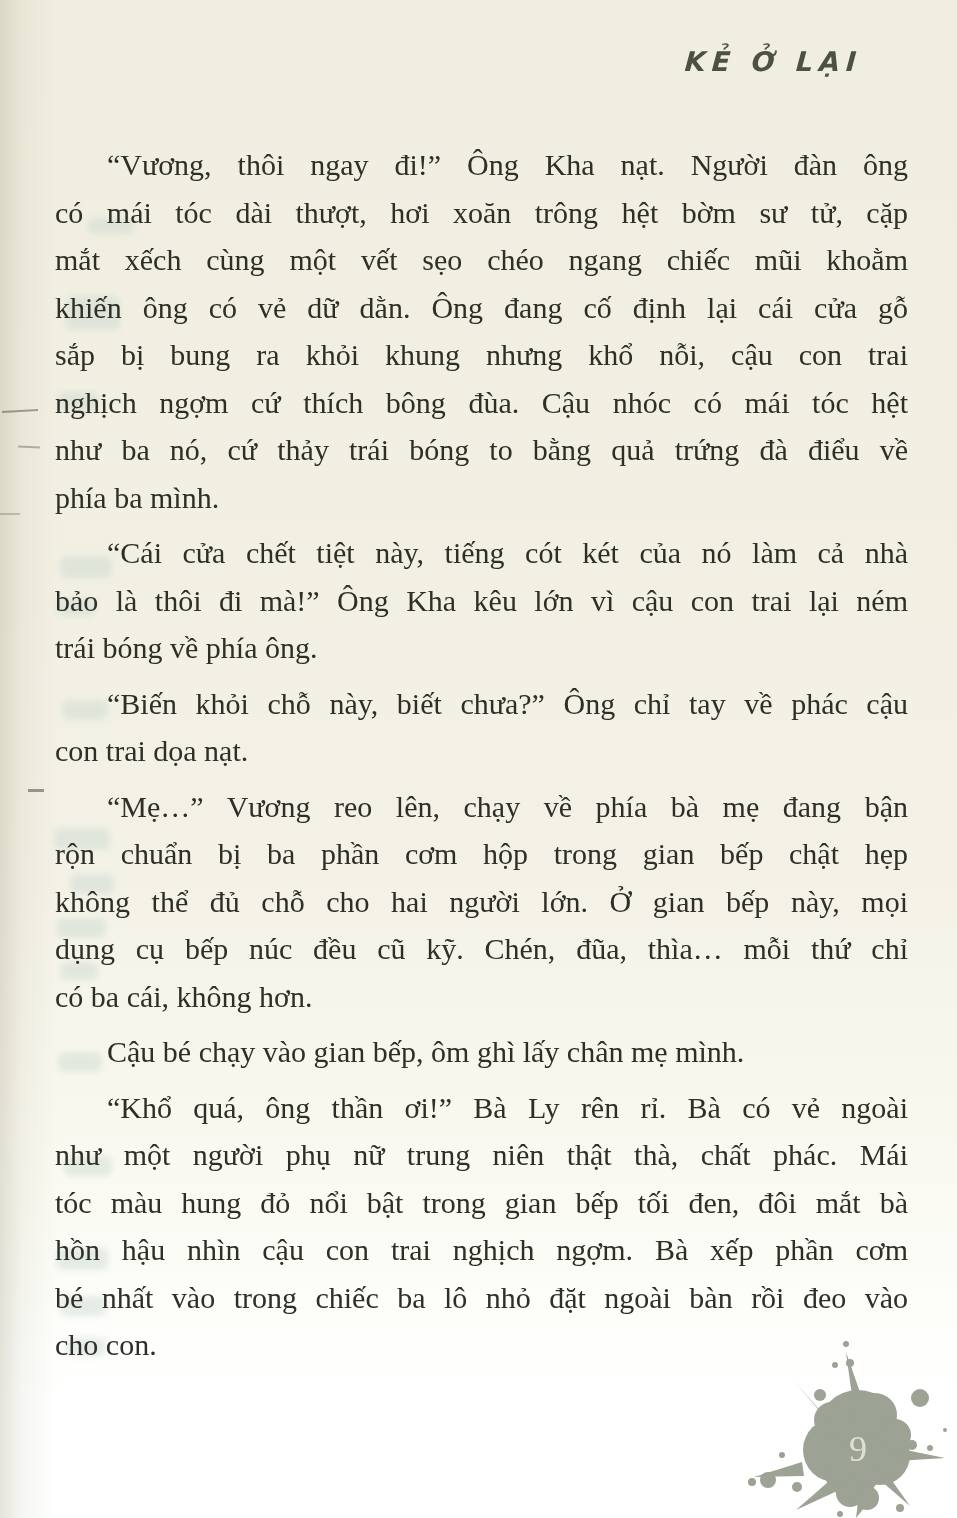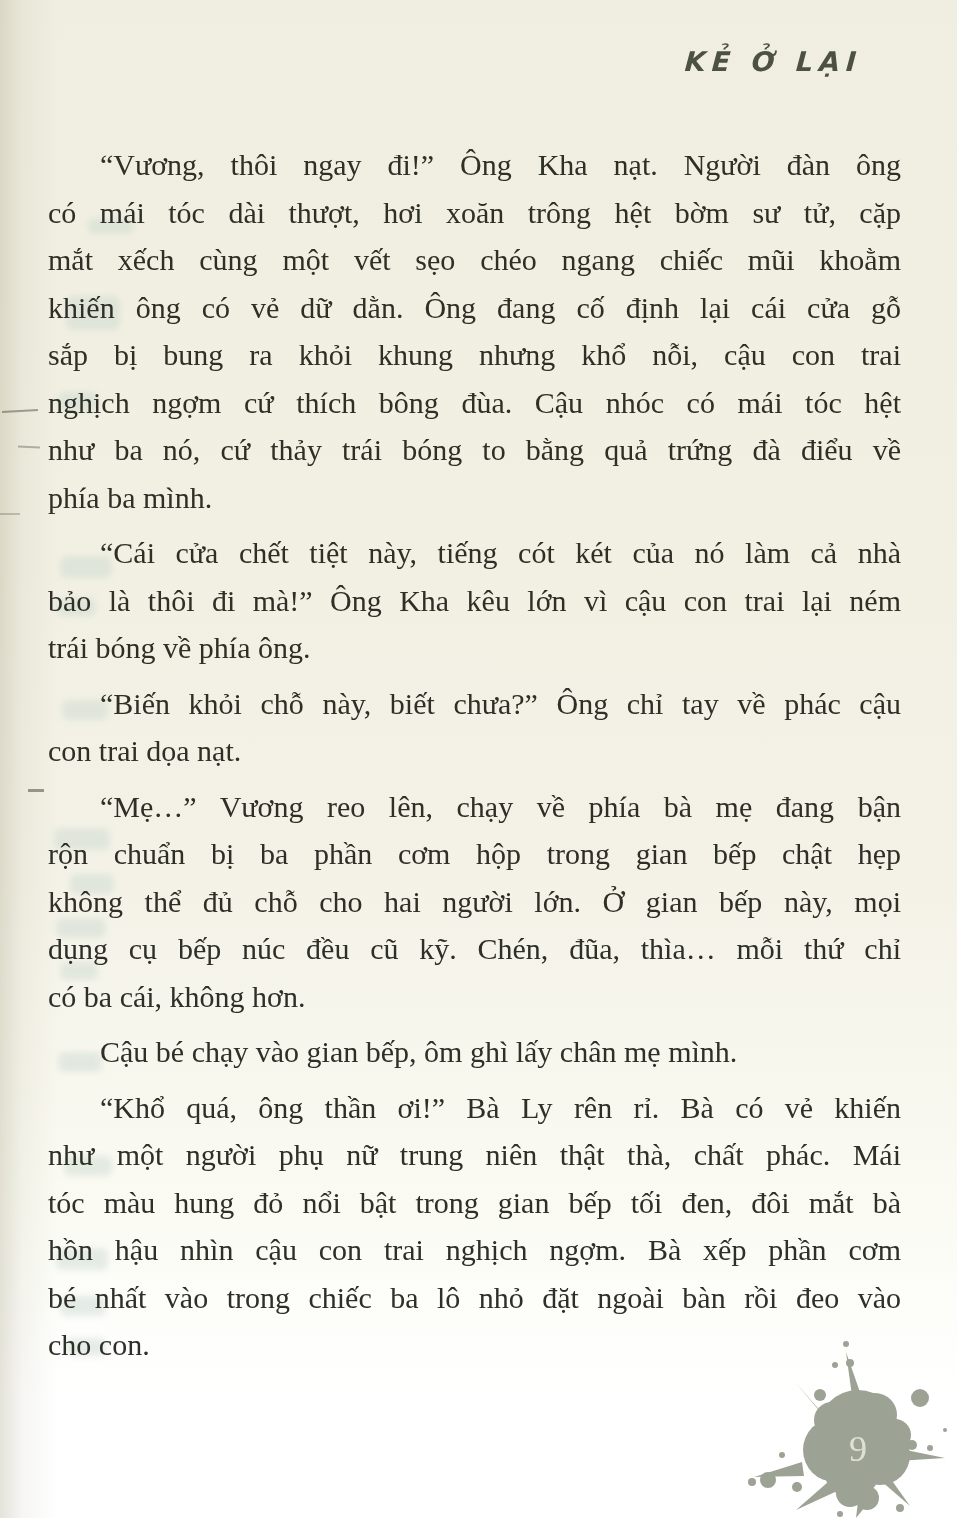--- a/index.html
+++ b/index.html
@@ -26,21 +26,21 @@
     font-family: "DejaVu Sans", "Liberation Sans", sans-serif;
     font-style: italic;
     font-weight: bold;
     font-size: 27px;
     letter-spacing: 6px;
     color: #4c5140;
     transform: skewX(-4deg);
   }
   .body-text {
     position: absolute;
-    left: 48px; top: 141px;
+    left: 55px; top: 141px;
     width: 853px;
     font-size: 30px;
     line-height: 47.5px;
     color: #2e2f27;
   }
   .para + .para { margin-top: 8px; }
   .line { text-align: left; }
   .line.just { text-align: justify; text-align-last: justify; }
   .line.first { text-indent: 52px; }
 
@@ -129,21 +129,21 @@
         <div class="line just first">“Mẹ…” Vương reo lên, chạy về phía bà mẹ đang bận</div>
         <div class="line just">rộn chuẩn bị ba phần cơm hộp trong gian bếp chật hẹp</div>
         <div class="line just">không thể đủ chỗ cho hai người lớn. Ở gian bếp này, mọi</div>
         <div class="line just">dụng cụ bếp núc đều cũ kỹ. Chén, đũa, thìa… mỗi thứ chỉ</div>
         <div class="line">có ba cái, không hơn.</div>
       </div>
       <div class="para">
         <div class="line first">Cậu bé chạy vào gian bếp, ôm ghì lấy chân mẹ mình.</div>
       </div>
       <div class="para">
-        <div class="line just first">“Khổ quá, ông thần ơi!” Bà Ly rên rỉ. Bà có vẻ khiến</div>
+        <div class="line just first">“Khổ quá, ông thần ơi!” Bà Ly rên rỉ. Bà có vẻ ngoài</div>
         <div class="line just">như một người phụ nữ trung niên thật thà, chất phác. Mái</div>
         <div class="line just">tóc màu hung đỏ nổi bật trong gian bếp tối đen, đôi mắt bà</div>
         <div class="line just">hồn hậu nhìn cậu con trai nghịch ngợm. Bà xếp phần cơm</div>
         <div class="line just">bé nhất vào trong chiếc ba lô nhỏ đặt ngoài bàn rồi đeo vào</div>
         <div class="line">cho con.</div>
       </div>
     </main>
 
   <div class="splat">
     <svg width="217" height="188" viewBox="0 0 217 188">

